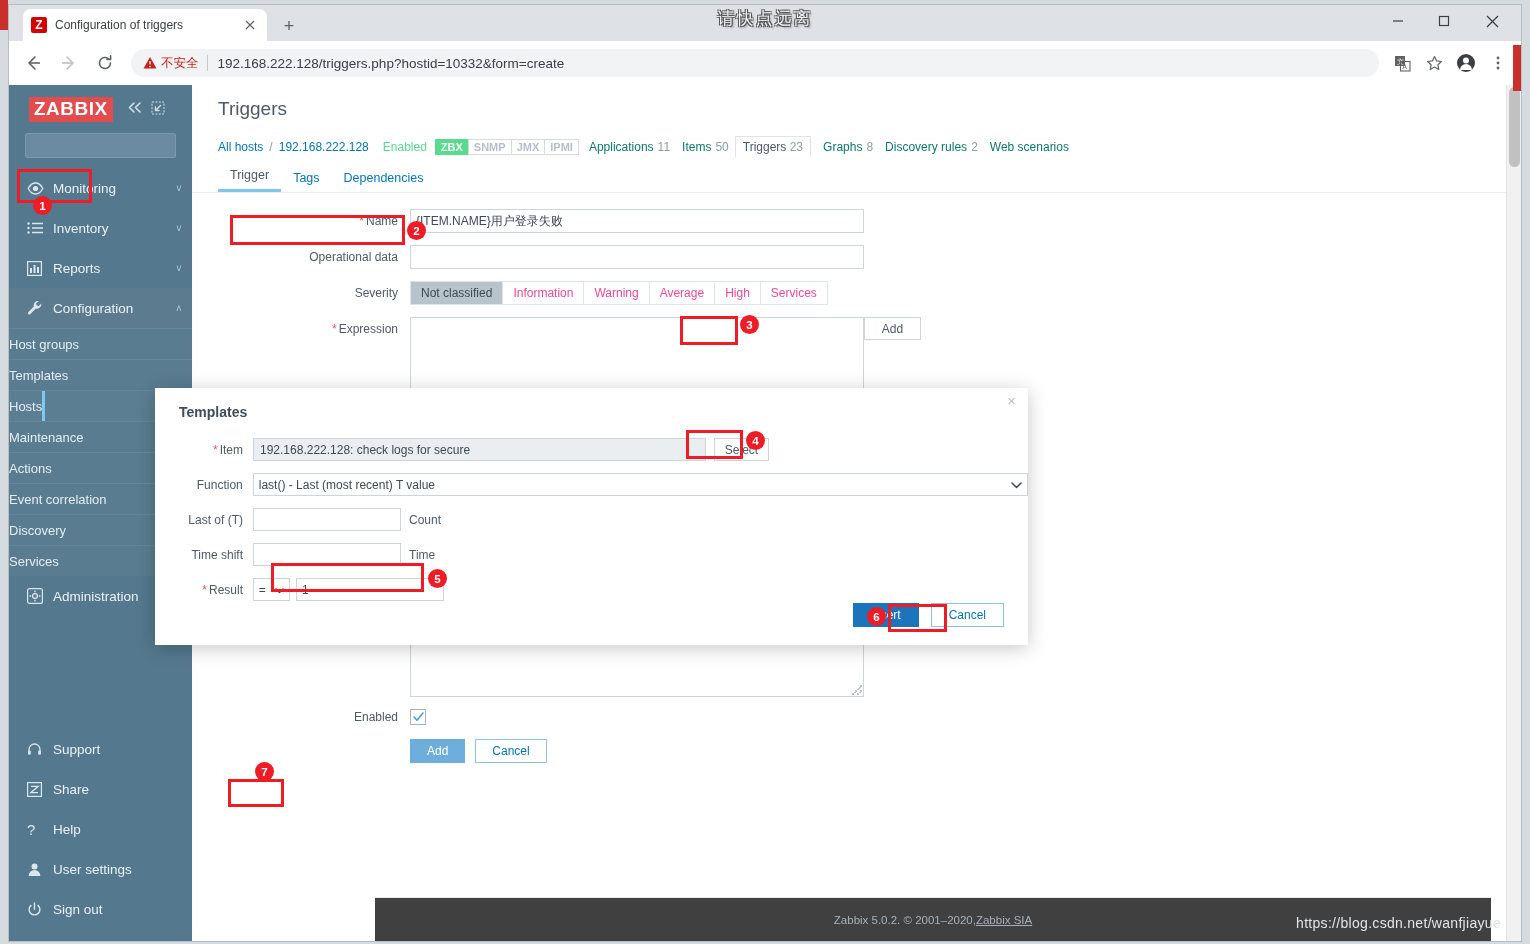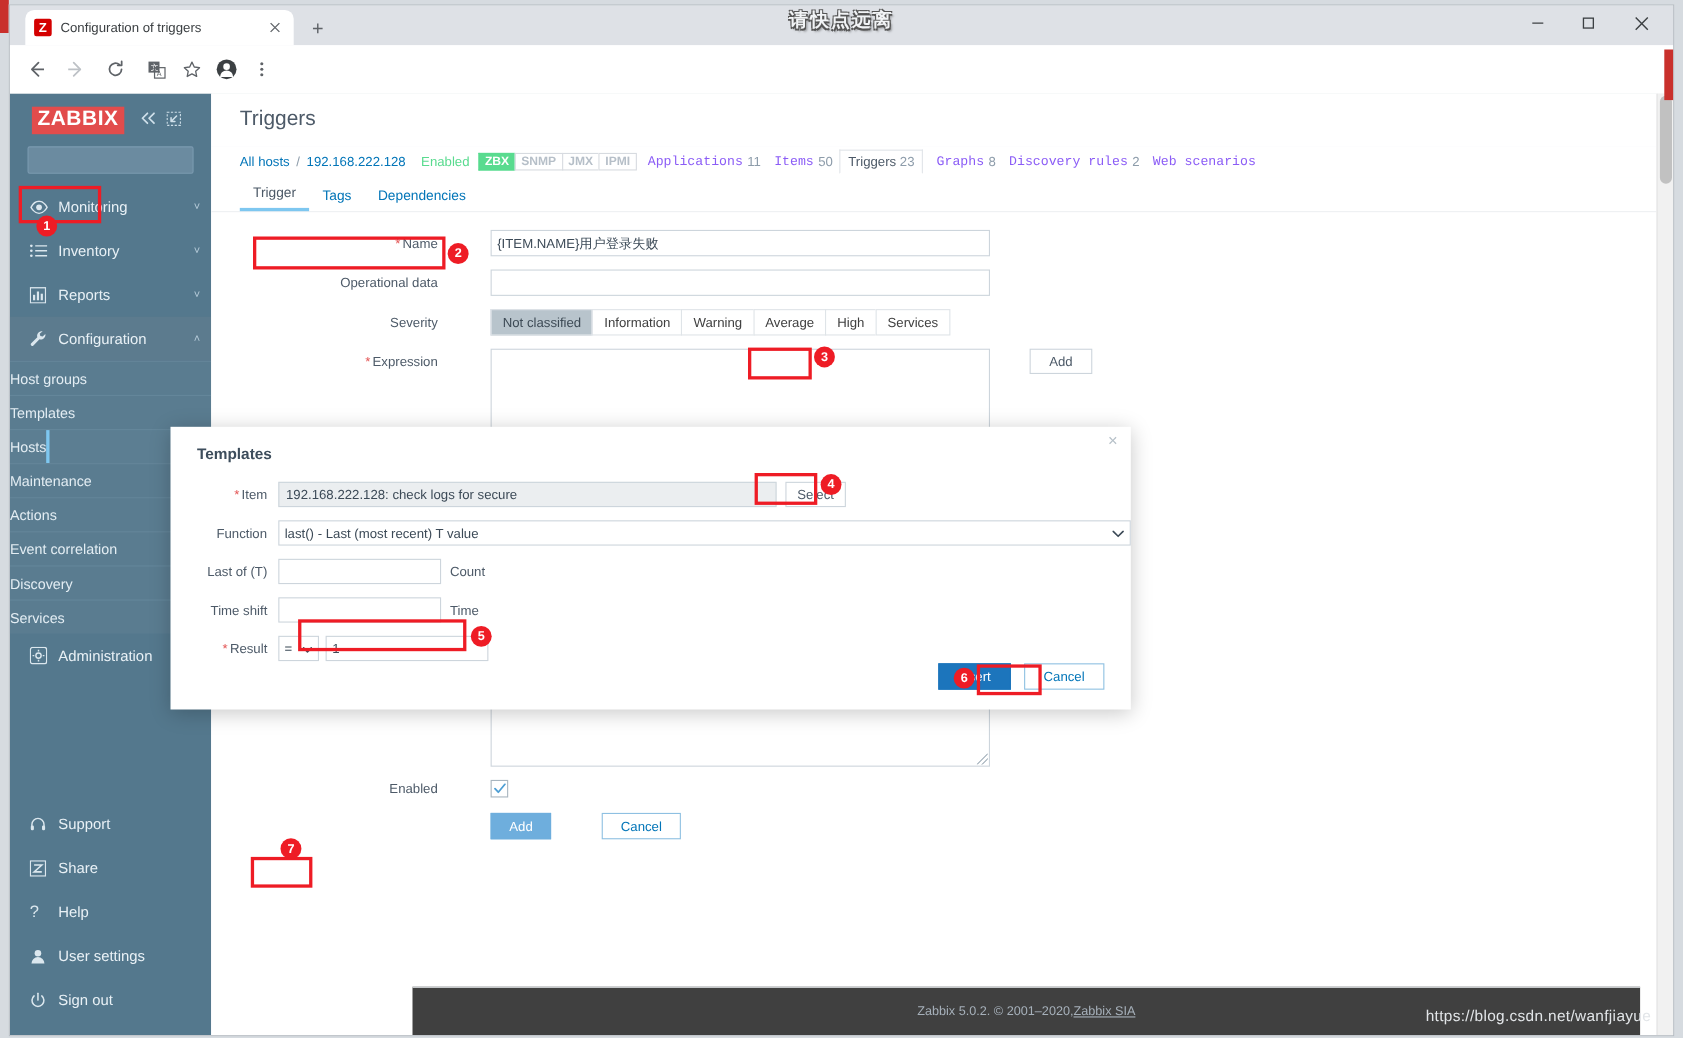--- a/index.html
+++ b/index.html
@@ -19,21 +19,21 @@
     background:#dfe3e7;
     border:1px solid #b7bdc4;
   }
   
   #titlebar{
     position:absolute; left:0; top:0; width:100%; height:36px;
     background:#dee1e6;
   }
   #win-title{
     position:absolute; left:0; top:2px; width:100%;
-    text-align:center; font-size:17px; font-weight:bold;
+    text-align:center; font-size:17px; font-weight:normal;
     color:#f2f4f6;
     text-shadow:-1px -1px 0 #555,1px -1px 0 #555,-1px 1px 0 #555,1px 1px 0 #555,
                 2px 2px 2px rgba(0,0,0,.35);
     letter-spacing:2px;
     pointer-events:none;
   }
   .wbtn{
     position:absolute; top:0; width:46px; height:32px;
     display:flex; align-items:center; justify-content:center;
     color:#3c4043;
@@ -160,54 +160,54 @@
   .bc{color:#0275b8; margin-right:6px;}
   .bc-sep{color:#8d9caa; margin-right:6px;}
   .bc-enabled{color:#59db8f; margin-right:8px;}
   .proto-group{display:flex; margin-right:10px;}
   .proto{
     padding:1px 5px; font-size:11px; font-weight:bold;
     border:1px solid #d7dbe0; border-right:none; color:#b6bfc8; background:#fff;
   }
   .proto:last-child{border-right:1px solid #d7dbe0;}
   .proto.on{background:#59db8f; color:#fff; border-color:#59db8f;}
-  .bc-link{color:#8b5cf6; margin-right:4px;font-family:Liberation Mono, monospace;}
+  .bc-link{color:#0f766e; margin-right:4px;}
   .bc-count{color:#8d9caa; margin-right:12px;}
   .bc-current{
     color:#4d5a68; background:#fff; border:1px solid #e0e4e8; border-bottom-color:#fff;
     padding:3px 7px; margin-right:12px; margin-left:-6px;
   }
 
   #tabs-row{
     height:32px; background:#fff; display:flex; align-items:flex-end;
     padding-left:26px; border-bottom:1px solid #ebeef0; position:relative;
   }
   .ztab{
     padding:6px 12px 7px 12px; font-size:12.5px; color:#0275b8; cursor:pointer;
   }
   .ztab.active{color:#4d5a68; border-bottom:3px solid #7ec7f0;}
 
   #form-area{
     background:#fff; position:absolute; left:0; right:0; top:108px; bottom:0;
   }
-  .frow{display:flex; align-items:flex-start; margin-bottom:12px;gap:36px;}
+  .frow{display:flex; align-items:flex-start; margin-bottom:12px;}
   .flabel{
     width:218px; text-align:right; padding-right:12px; font-size:12px;
     color:#4d5a68; padding-top:5px; flex:0 0 auto;
   }
   .req{color:#e45959; margin-right:2px;}
   .finput{
     width:454px; height:24px; border:1px solid #cdd5dc; background:#fff;
     font-size:12px; color:#3c4a57; padding:0 5px; outline:none;
     font-family:"Liberation Sans",sans-serif;
   }
   .severity{display:flex;}
   .sv{
     border:1px solid #dfe4e8; border-right:none; padding:4px 10px;
-    font-size:12px; color:#404040; background:#fff; cursor:pointer;
+    font-size:12px; color:#ec4899; background:#fff; cursor:pointer;
   }
   .sv:last-child{border-right:1px solid #dfe4e8;}
   .sv.sel{background:#b8c4cc; color:#3d4a55;}
   #expr-box{
     width:454px; height:97px; border:1px solid #cdd5dc; background:#fff;
     position:relative;
   }
   #expr-add-btn{
     margin-left:0px; width:57px; height:23px; border:1px solid #cdd5dc;
     background:#fff; color:#4d5a68; font-size:12px; cursor:pointer;
@@ -363,20 +363,32 @@
           <path d="M13 9H2" stroke="#bdc1c6" stroke-width="1.6"></path>
         </svg>
     </div>
     <div class="navbtn">
       <svg width="18" height="18" viewBox="0 0 18 18">
           <path d="M14.5 9a5.5 5.5 0 1 1-1.9-4.2" stroke="#5f6368" stroke-width="1.6" fill="none" stroke-linecap="round"></path>
           <path d="M14.6 1.8v3.6h-3.6" stroke="#5f6368" stroke-width="1.6" fill="none" stroke-linecap="round" stroke-linejoin="round"></path>
         </svg>
     </div>
 
+    <div id="omnibox">
+      <span id="warn-icon">
+        <svg width="14" height="14" viewBox="0 0 14 14">
+            <path d="M7 1L13.5 12.6H0.5z" fill="#c5221f"></path>
+            <path d="M7 5v3.6" stroke="#fff" stroke-width="1.2"></path>
+            <circle cx="7" cy="10.6" r=".8" fill="#fff"></circle>
+          </svg>
+      </span>
+      <span id="insecure-label">不安全</span>
+      <span id="omnibox-sep"></span>
+      <span id="url-text">192.168.222.128/triggers.php?hostid=10332&amp;form=create</span>
+    </div>
 
     <div class="tbicon">
       <svg width="17" height="17" viewBox="0 0 17 17">
           <rect x="1" y="1" width="10" height="10" fill="#5f6368"></rect>
           <text x="3" y="9" font-size="7" fill="#fff" font-family="sans-serif">文</text>
           <rect x="6.5" y="6.5" width="9.5" height="9.5" fill="none" stroke="#5f6368" stroke-width="1.1"></rect>
           <text x="8.5" y="14" font-size="6.5" fill="#5f6368" font-family="sans-serif">A</text>
         </svg>
     </div>
     <div class="tbicon">

